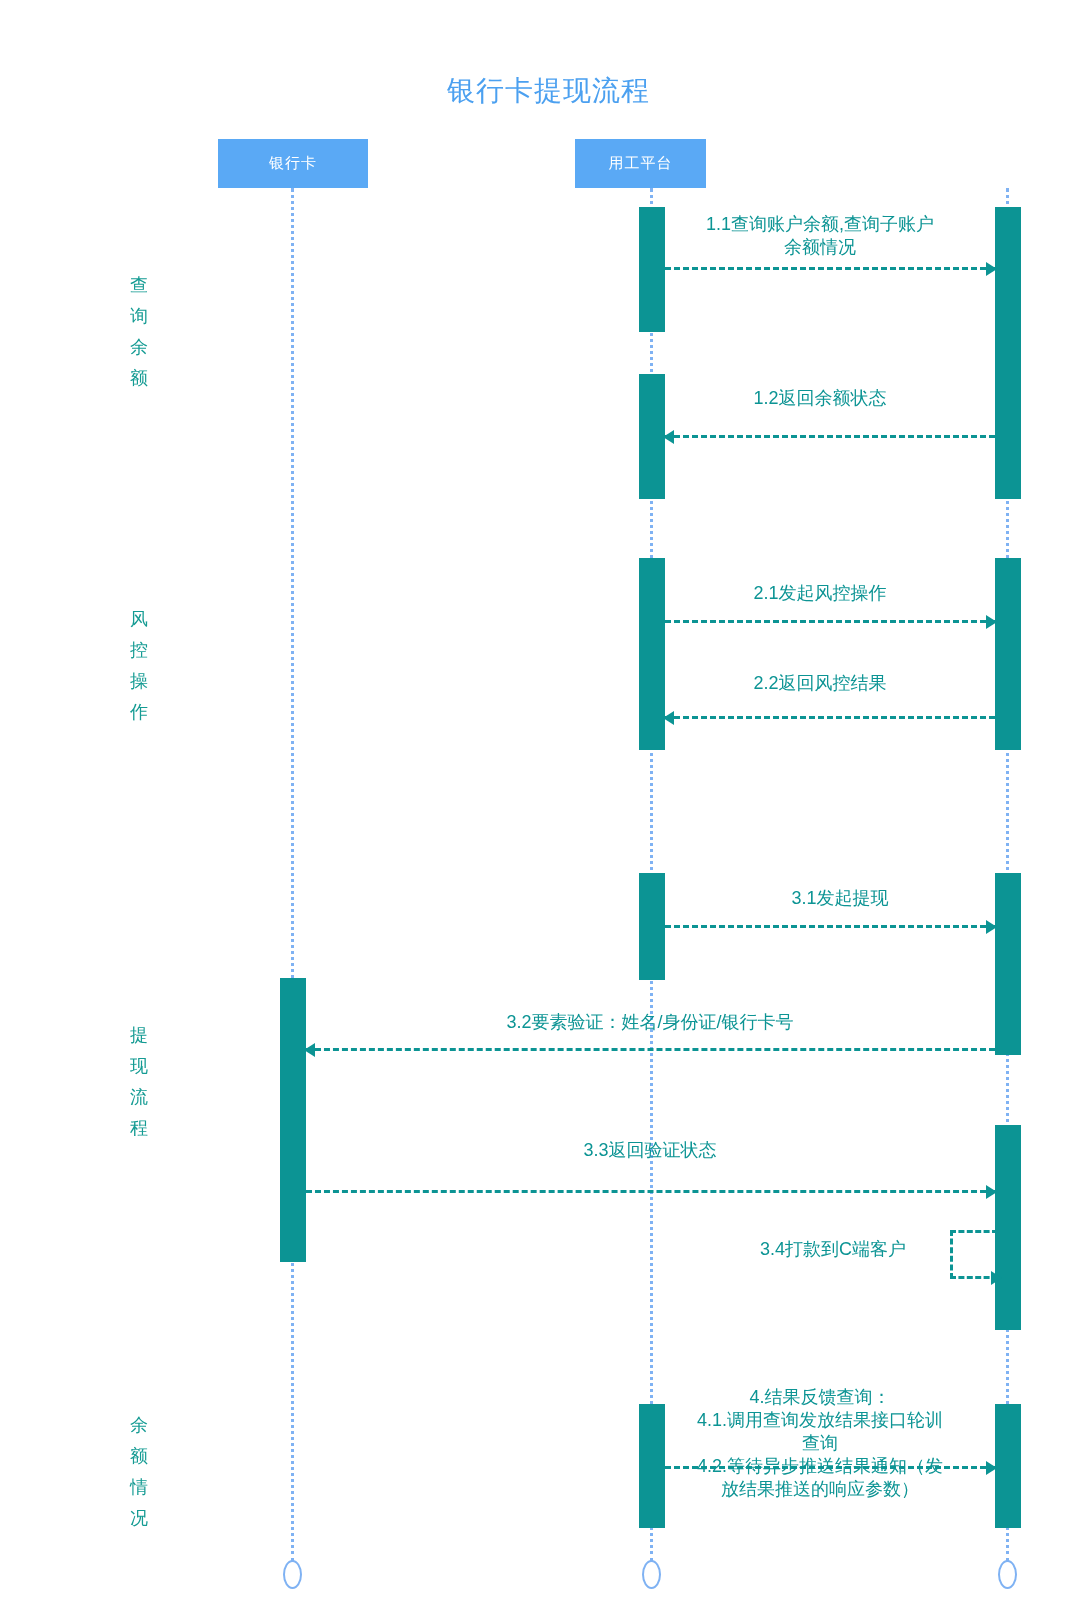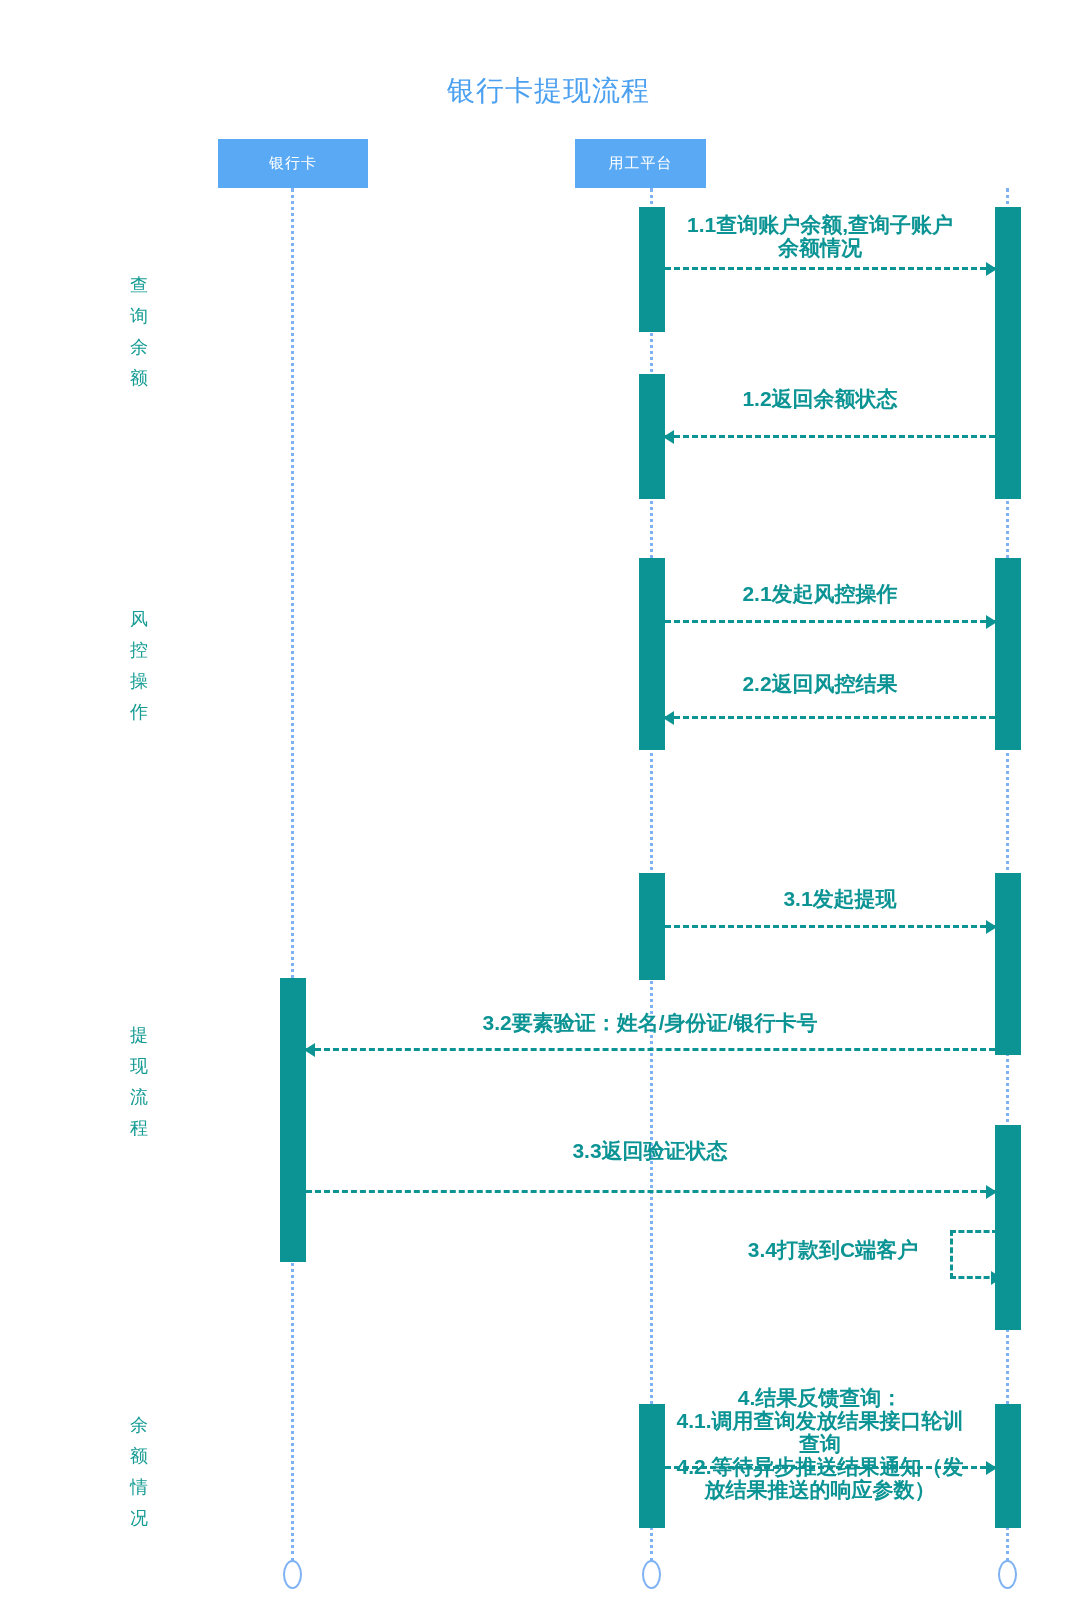--- a/index.html
+++ b/index.html
@@ -36,21 +36,21 @@
   .bar{position:absolute;width:26px;background:var(--accent-teal);}
   .term{
     position:absolute;top:1560px;width:15px;height:25px;background:#fff;
     border:2px solid var(--lifeline-blue);border-radius:50%;
   }
   .phase{
     position:absolute;left:124px;width:30px;font-size:18px;line-height:31px;
     color:var(--phase-teal);word-break:break-all;text-align:center;
   }
   .msg{
-    position:absolute;font-size:21px;line-height:23px;font-weight:bold;
+    position:absolute;font-size:18px;line-height:23px;font-weight:normal;
     color:var(--accent-teal);text-align:center;white-space:pre-line;
   }
   .arrow{position:absolute;height:0;border-top:3px dashed var(--accent-teal);}
   .arrow::after{content:'';position:absolute;width:0;height:0;top:-8px;}
   .arrow.right::after{
     right:-2px;border-left:11px solid var(--accent-teal);
     border-top:7px solid transparent;border-bottom:7px solid transparent;
   }
   .arrow.left::after{
     left:-2px;border-right:11px solid var(--accent-teal);

